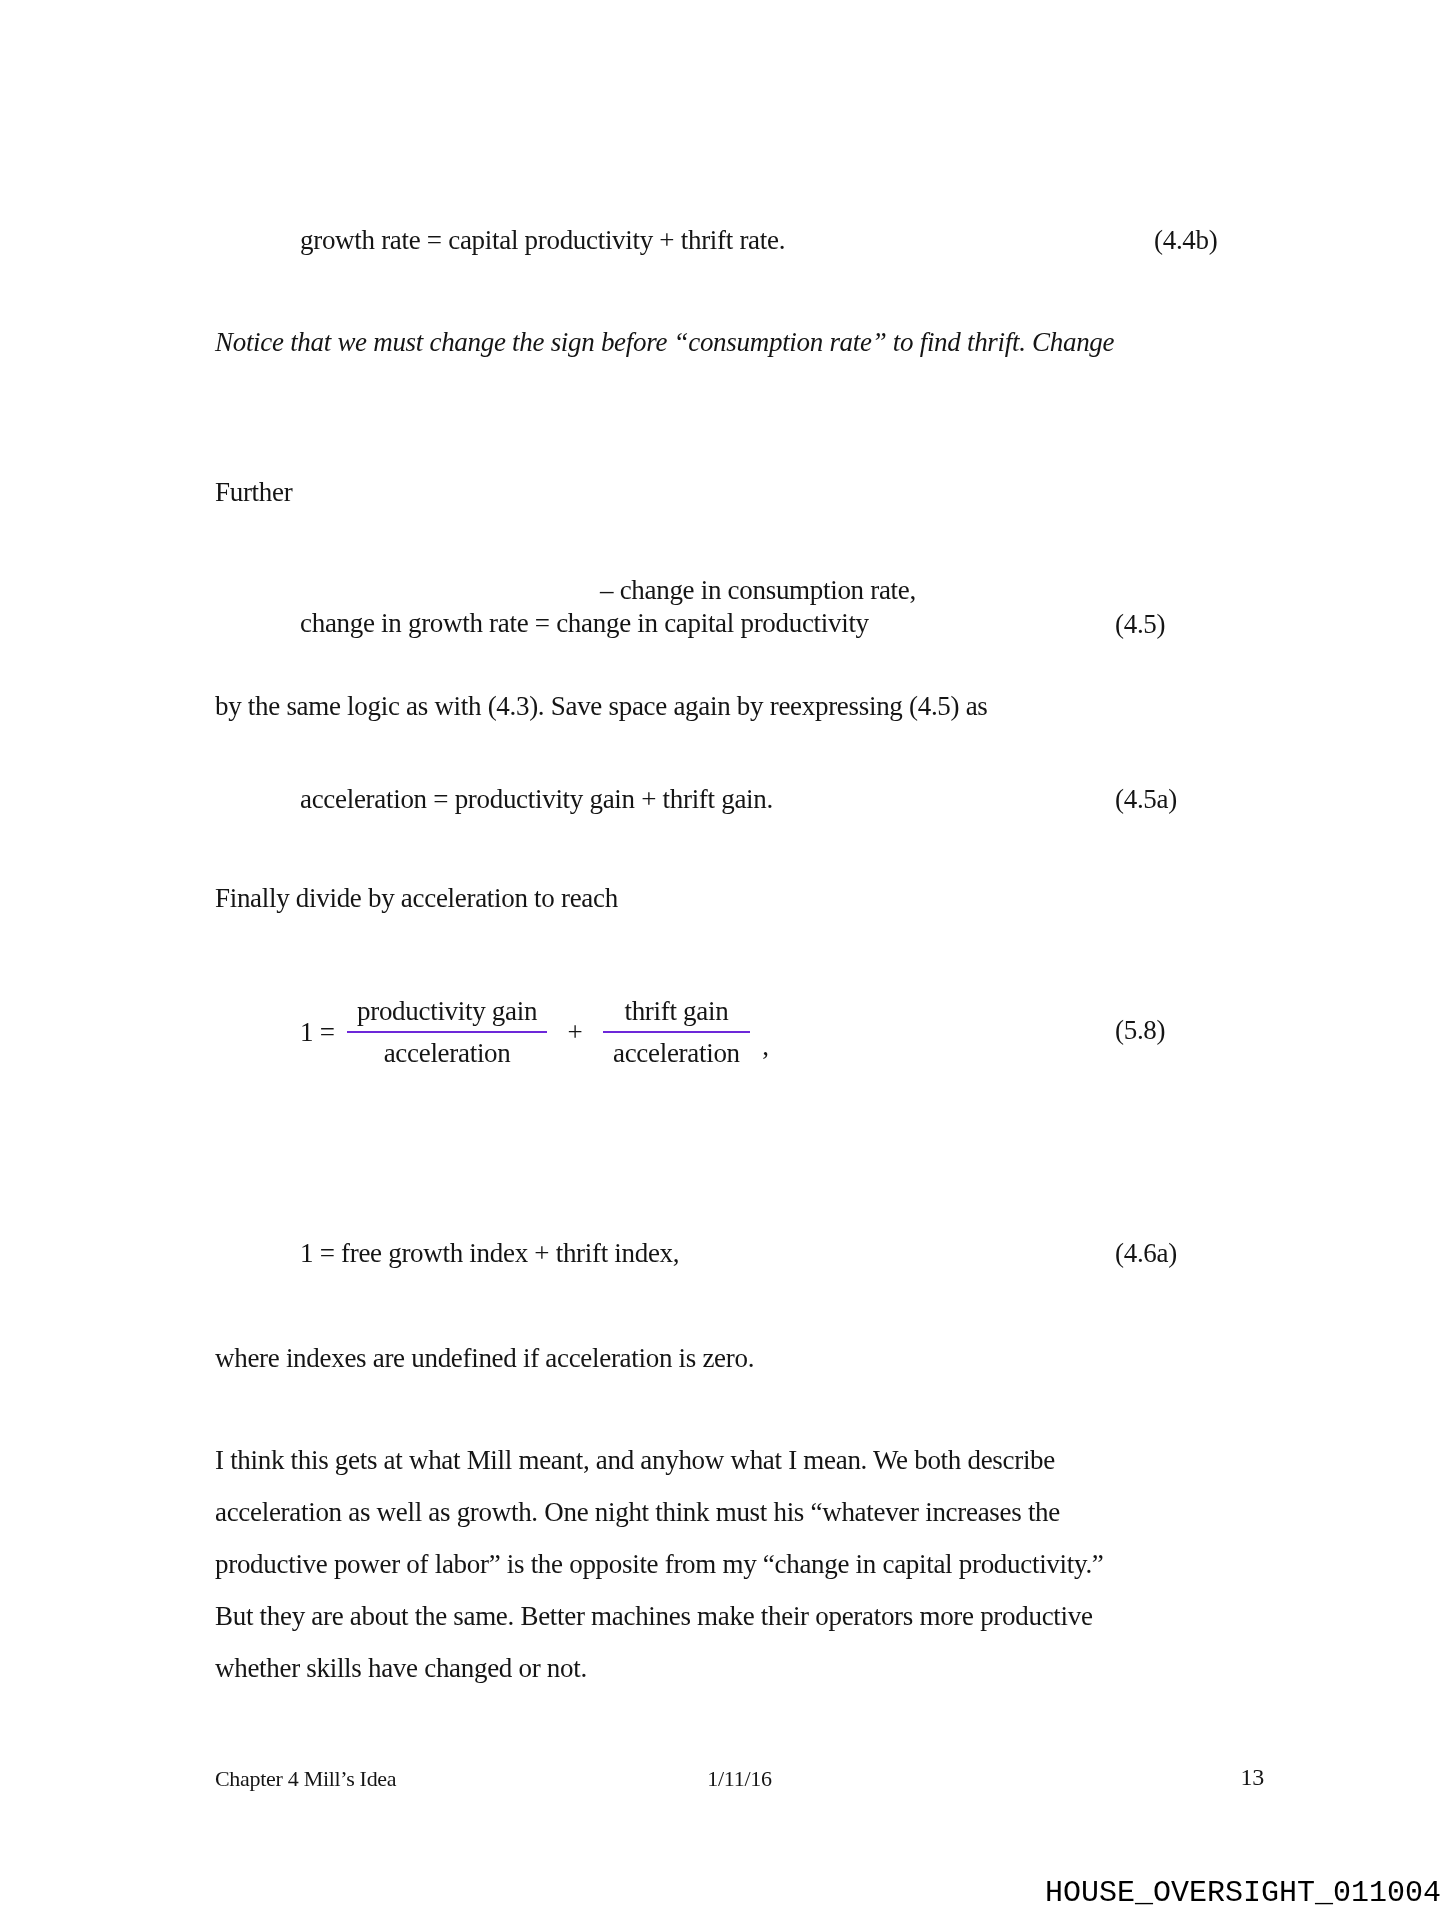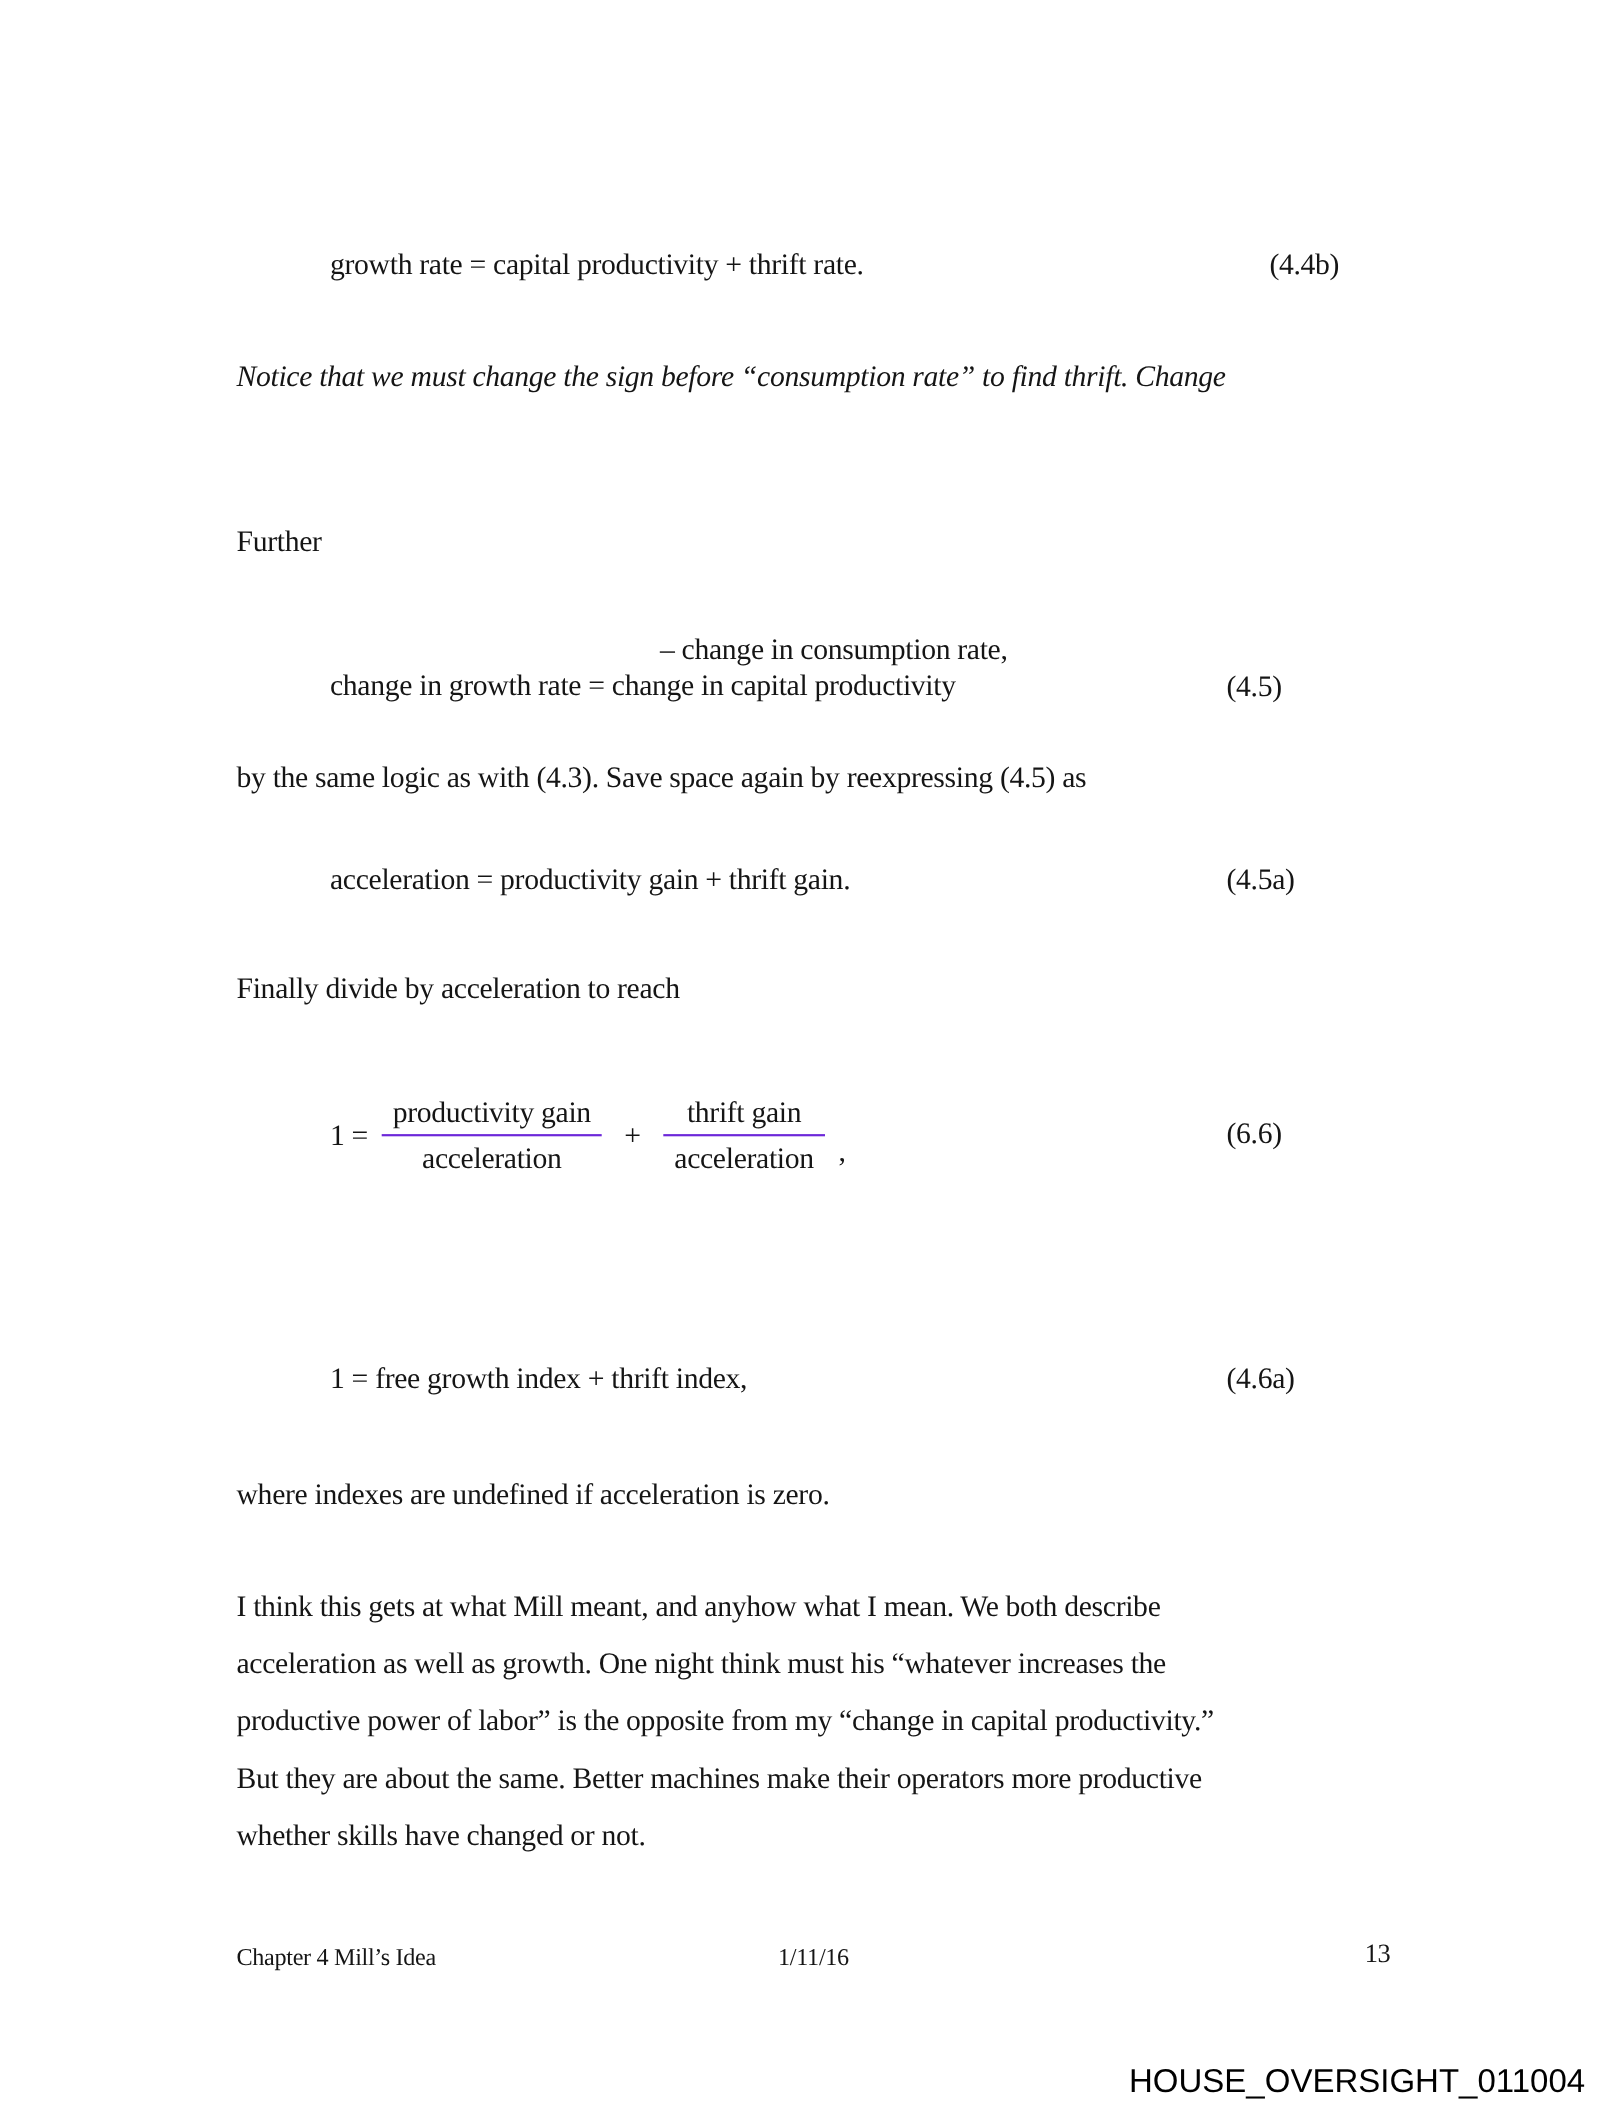--- a/index.html
+++ b/index.html
@@ -42,21 +42,21 @@
   .footer {
     position:absolute; left:215px; top:1764px; width:1049px; height:34px;
     font-size:22px; line-height:30px;
   }
   .f-left   { position:absolute; left:0; top:0; }
   .f-center { position:absolute; left:50%; top:0; transform:translateX(-50%); }
   .f-right  { position:absolute; right:0; top:-2px; font-size:24px; }
 
   .stamp {
     position:absolute; right:12px; top:1876px;
-    font-family:Liberation Sans, sans-serif;
+    font-family:Liberation Mono, monospace;
     font-size:30px; letter-spacing:0; color:#000;
   }
 </style>
 </head>
 <body>
 
 <div class="page">
 
   <div class="block eq-row eq44b" style="top:223px;">
     <div class="eq-body">growth rate = capital productivity + thrift rate.</div>
@@ -91,21 +91,21 @@
         <span class="num">productivity gain</span>
         <span class="den">acceleration</span>
       </span>
       <span class="mid plus">+</span>
       <span class="frac">
         <span class="num">thrift gain</span>
         <span class="den">acceleration</span>
       </span>
       <span class="mid low-comma">,</span>
     </div>
-    <div class="eq-tag">(6.6)</div>
+    <div class="eq-tag">(5.8)</div>
   </div>
 
 
   <div class="block eq-row" style="top:1236px;">
     <div class="eq-body">1 = free growth index + thrift index,</div>
     <div class="eq-tag">(4.6a)</div>
   </div>
 
   <div class="block para" style="top:1332px;">where indexes are undefined if acceleration is zero.</div>
 

